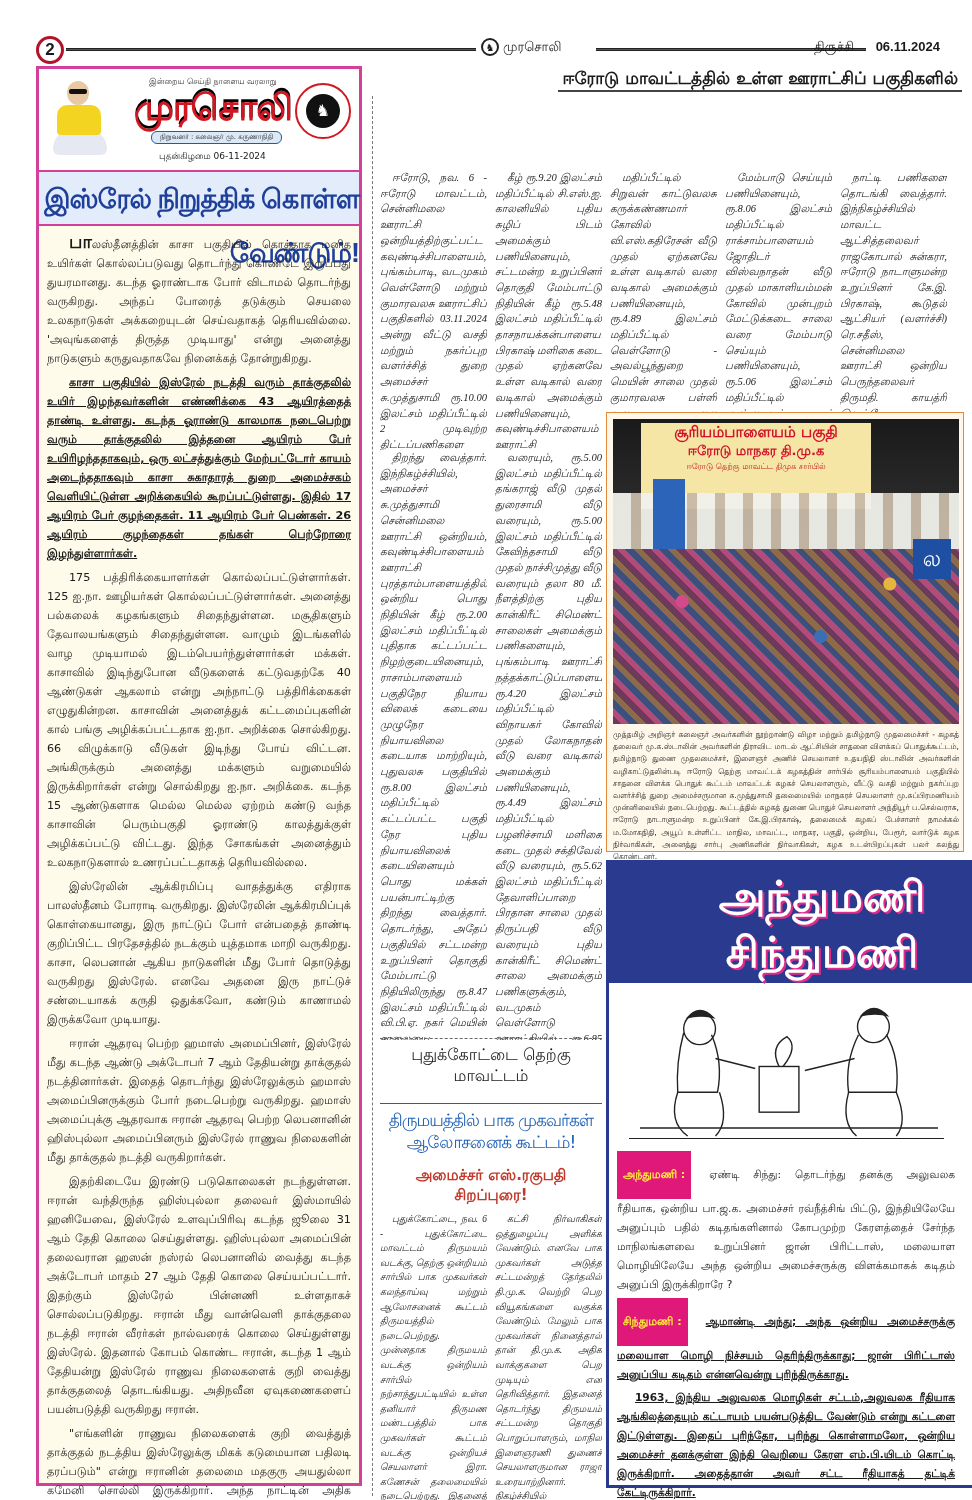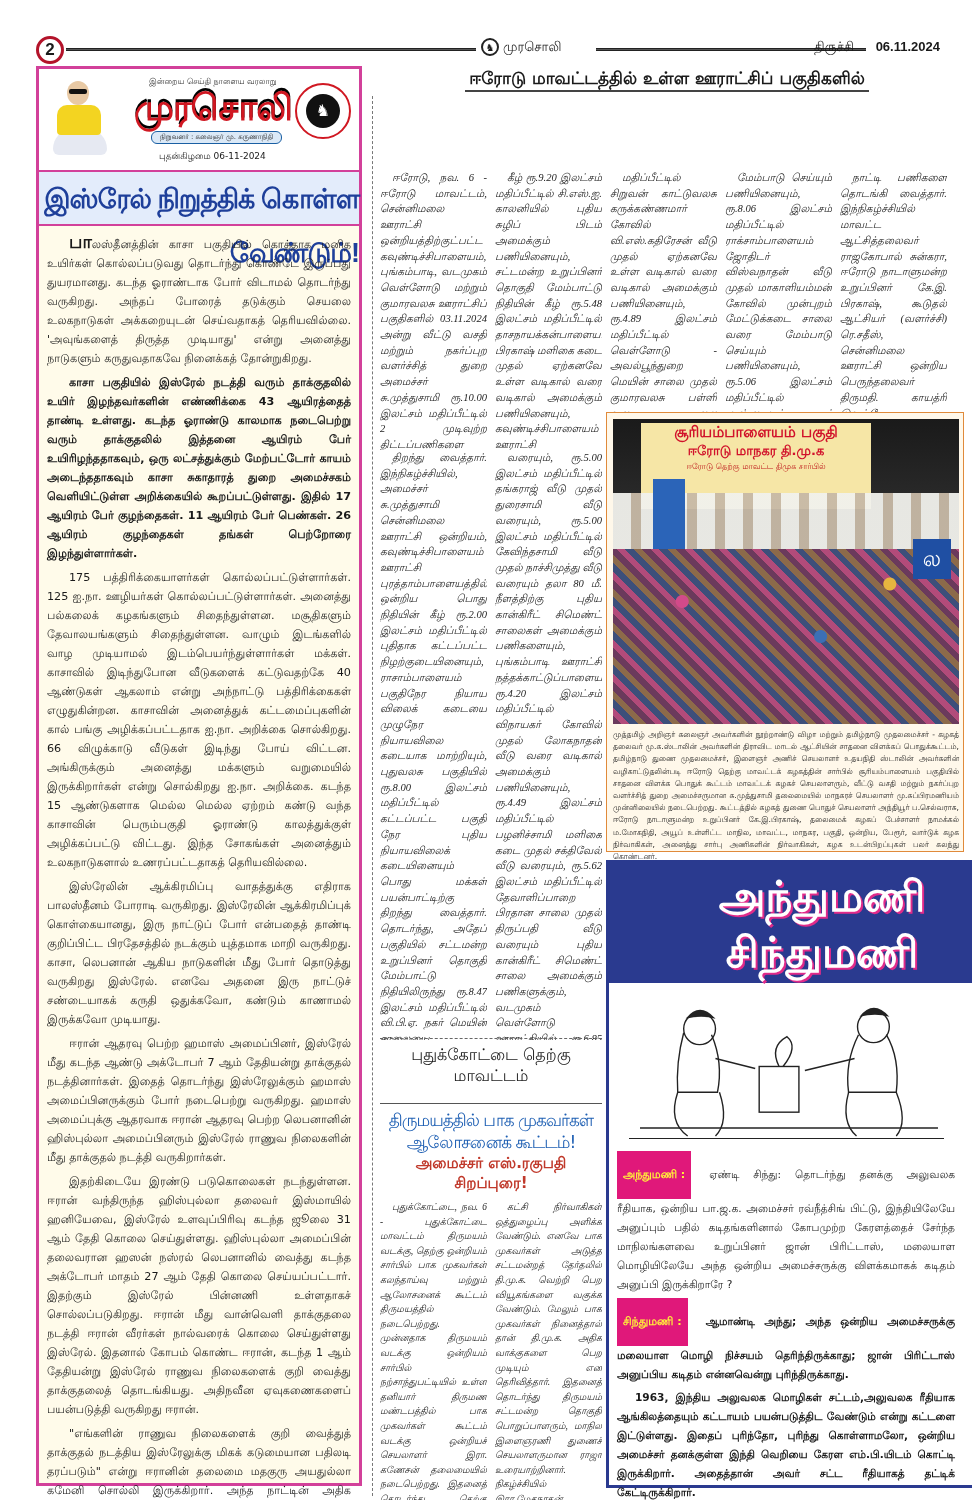--- a/index.html
+++ b/index.html
@@ -31,21 +31,21 @@
   .ed-seal { position: absolute; right: 8px; top: 14px; width: 56px; height: 56px; border-radius: 50%; border: 2px solid #d01822; background: #fff; display: flex; align-items: center; justify-content: center; }
   .ed-seal .inner { width: 34px; height: 34px; border-radius: 50%; background: #111; color: #fff; font-size: 16px; text-align: center; line-height: 34px; }
   .ed-title { height: 54px; background: #e3ecfb; border-bottom: 2px solid #d2409a; text-align: right; font-size: 27px; font-weight: bold; color: #1e3f9a; line-height: 54px; font-family: "Liberation Sans", sans-serif; letter-spacing: -1px; }
   .ed-body { padding: 6px 8px 0 8px; font-size: 11.2px; line-height: 19px; text-align: justify; }
   .ed-body p { text-indent: 22px; margin-bottom: 5px; }
   .ed-body p.bold { font-weight: bold; }
   .ed-body .dropcap { font-weight: bold; font-size: 18px; }
 
   
   .article { position: absolute; left: 372px; top: 66px; width: 590px; }
-  .kicker { text-align: center; font-size: 17px; font-weight: bold; margin-top: 2px; }
+  .kicker { text-align: right; font-size: 17px; font-weight: bold; margin-top: 2px; }
   .kicker span { border-bottom: 2px solid #444; padding: 0 4px 2px; }
   .headline { text-align: center; font-size: 34px; font-weight: bold; color: #0f7a3a; margin-top: 4px; letter-spacing: -1px; font-family: "Liberation Sans", sans-serif; }
   .deck { text-align: center; font-size: 18px; color: #d1122b; margin-top: 2px; }
   .vline { position: absolute; left: 372px; top: 96px; width: 0; height: 1400px; border-left: 1px dashed #777; }
 
   .cols { position: absolute; left: 380px; top: 170px; width: 582px; height: 280px; display: flex; gap: 8px; }
   .col { font-size: 10.6px; line-height: 15.7px; text-align: justify; font-style: italic; color: #222; font-family: "Liberation Serif", serif; overflow: hidden; }
   .col p { text-indent: 12px; }
   .c1 { width: 107px; } .c2 { width: 107px; } .c3 { width: 107px; } .c4 { width: 107px; } .c5 { width: 107px; }
 
@@ -67,27 +67,27 @@
 
   
   .am-box { position: absolute; left: 606px; top: 860px; width: 432px; height: 628px; border: 3px solid #2a3a8f; background: #fff; }
   .am-title { height: 120px; background: #2a3a8f; color: #fff; text-align: center; font-size: 42px; font-weight: bold; line-height: 56px; padding-top: 6px; text-shadow: 2px 2px 0 #e02b8a; }
   .am-art { position: absolute; left: 20px; top: 126px; width: 315px; height: 150px; border-bottom: 1px solid #222; }
   .am-art svg { width: 100%; height: 100%; }
   .am-text { position: absolute; left: 8px; top: 288px; width: 338px; font-size: 10.6px; line-height: 19px; text-align: justify; }
   .am-text p { margin-bottom: 4px; }
   .am-text p.indent { text-indent: 18px; }
   .tag { display: inline-block; background: #e0187a; color: #ffef3a; font-weight: bold; padding: 16px 6px; margin-right: 18px; font-size: 11px; line-height: 16px; }
-  .bold { font-weight: bold; }
+  .bold { font-weight: bold; text-decoration: underline; }
 
   
   .sub { position: absolute; left: 380px; top: 1045px; width: 222px; }
   .sub-kicker { text-align: center; font-size: 16px; border-bottom: 1px solid #555; padding-bottom: 16px; }
   .sub-head { text-align: center; font-size: 17px; font-weight: normal; color: #1e5fb3; margin-top: 6px; letter-spacing: -1px; }
-  .sub-deck { text-align: center; font-size: 15px; color: #c0392b; margin-top: 0; font-weight: bold; }
+  .sub-deck { text-align: center; font-size: 15px; color: #c0392b; margin-top: 12px; font-weight: bold; }
   .sub-cols { display: flex; gap: 8px; margin-top: 6px; height: 340px; }
   .sub-cols .col { width: 107px; font-size: 9.4px; line-height: 14.6px; }
   .sep { position: absolute; left: 380px; top: 1038px; width: 222px; border-top: 1px dashed #666; }
 </style>
 </head>
 <body>
 
 <div class="topbar">
   <div class="page-num">2</div>
   <div class="rule r1"></div>

